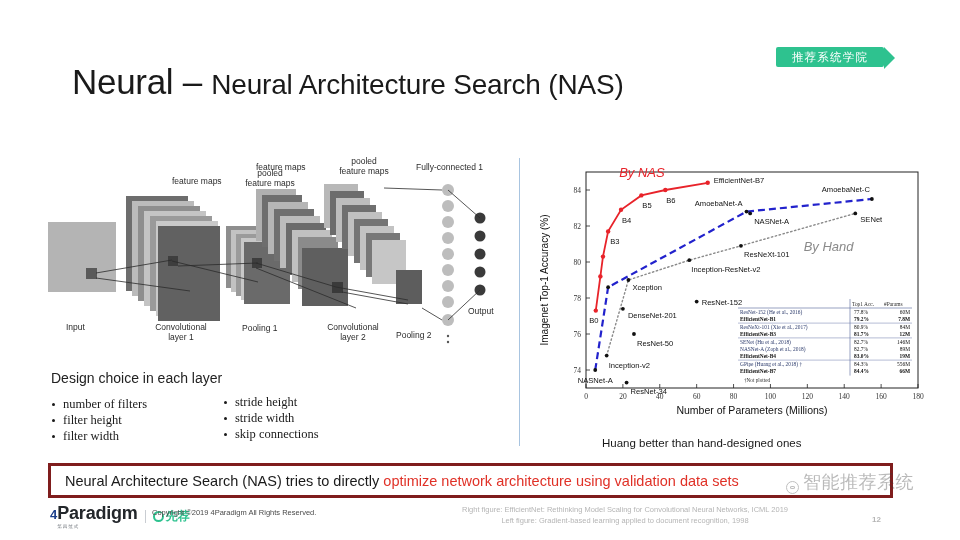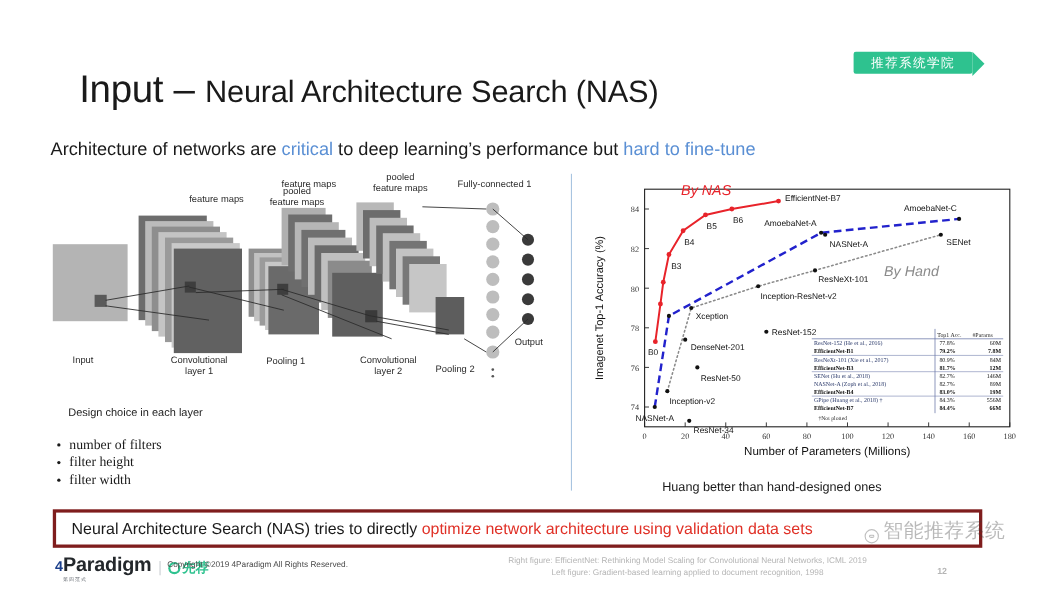--- a/index.html
+++ b/index.html
@@ -53,22 +53,22 @@
   #cnn { position: absolute; left: 44px; top: 160px; width: 470px; height: 195px; }
   #cnn .lbl {
     position: absolute; font-size: 8.5px; color: #2b2b2b;
     font-family: "Liberation Sans", sans-serif; text-align: center;
     line-height: 10px; white-space: nowrap;
   }
   #cnn .lbl.wrap { white-space: normal; }
 
   
   .design-head {
-    position: absolute; left: 52px; top: 370px;
-    font-size: 10px; color: #222; padding-left: 10px;
+    position: absolute; left: 41px; top: 370px;
+    font-size: 14px; color: #222; padding-left: 10px;
   }
   .blist {
     position: absolute; font-size: 12.5px; color: #1a1a1a;
     font-family: "Liberation Serif", serif; line-height: 16px;
   }
   .blist li { list-style: none; position: relative; padding-left: 13px; }
   .blist li::before {
     content: ""; position: absolute; left: 2px; top: 7px;
     width: 3px; height: 3px; border-radius: 50%; background: #1a1a1a;
   }
@@ -154,40 +154,37 @@
   .copyright {
     position: absolute; left: 152px; top: 508px;
     font-size: 7.5px; color: #4a4a4a; white-space: nowrap;
   }
   .refs {
     position: absolute; left: 410px; top: 504px;
     width: 430px; text-align: center;
     font-size: 7.5px; color: #b5b5b5; line-height: 11px;
   }
   .page-no {
-    position: absolute; left: 852px; top: 515px;
+    position: absolute; left: 872px; top: 515px;
     font-size: 8px; color: #b5b5b5; font-weight: bold;
   }
 </style>
 </head>
 <body>
 
 <div id="slide">
 
   <div class="brand-badge">
     <span>推荐系统学院</span>
   </div>
 
   <div class="title">
-    <span class="t-main">Input – </span><span class="t-sub">Neural Architecture Search (NAS)</span>
-  </div>
-
-  <div class="subtitle">
-    <span>Architecture of networks are </span><span class="hl">critical</span><span> to deep learning’s performance but </span><span class="hl">hard to fine-tune</span>
-  </div>
+    <span class="t-main">Neural – </span><span class="t-sub">Neural Architecture Search (NAS)</span>
+  </div>
+
 
   <div class="divider"></div>
 
   <div id="cnn">
     <svg width="470" height="195" viewBox="0 0 470 195">
 
       <rect x="4" y="62" width="68" height="70" fill="#b4b4b4"></rect>
       <rect x="42" y="108" width="11" height="11" fill="#5a5a5a"></rect>
 
       <g>
@@ -289,20 +286,25 @@
     <div class="lbl" style="left:352px; top:170px;">Pooling 2</div>
     <div class="lbl" style="left:424px; top:146px;">Output</div>
   </div>
 
   <div class="design-head">Design choice in each layer</div>
 
   <ul class="blist" id="blist-a">
     <li>number of filters</li>
     <li>filter height</li>
     <li>filter width</li>
+  </ul>
+  <ul class="blist" id="blist-b">
+    <li>stride height</li>
+    <li>stride width</li>
+    <li>skip connections</li>
   </ul>
 
   <div id="chart">
     <svg id="chart-svg" width="396" height="272" viewBox="0 0 396 272">
         <rect x="52" y="12" width="332" height="216" fill="none" stroke="#222" stroke-width="1"></rect>
         <line x1="52" y1="228" x2="52" y2="224" stroke="#222" stroke-width="0.8"></line>
         <text x="52" y="239" text-anchor="middle" font-size="7.5" fill="#333" font-family="&quot;Liberation Serif&quot;, serif">0</text>
         <line x1="88.88888888888889" y1="228" x2="88.88888888888889" y2="224" stroke="#222" stroke-width="0.8"></line>
         <text x="88.88888888888889" y="239" text-anchor="middle" font-size="7.5" fill="#333" font-family="&quot;Liberation Serif&quot;, serif">20</text>
         <line x1="125.77777777777777" y1="228" x2="125.77777777777777" y2="224" stroke="#222" stroke-width="0.8"></line>

